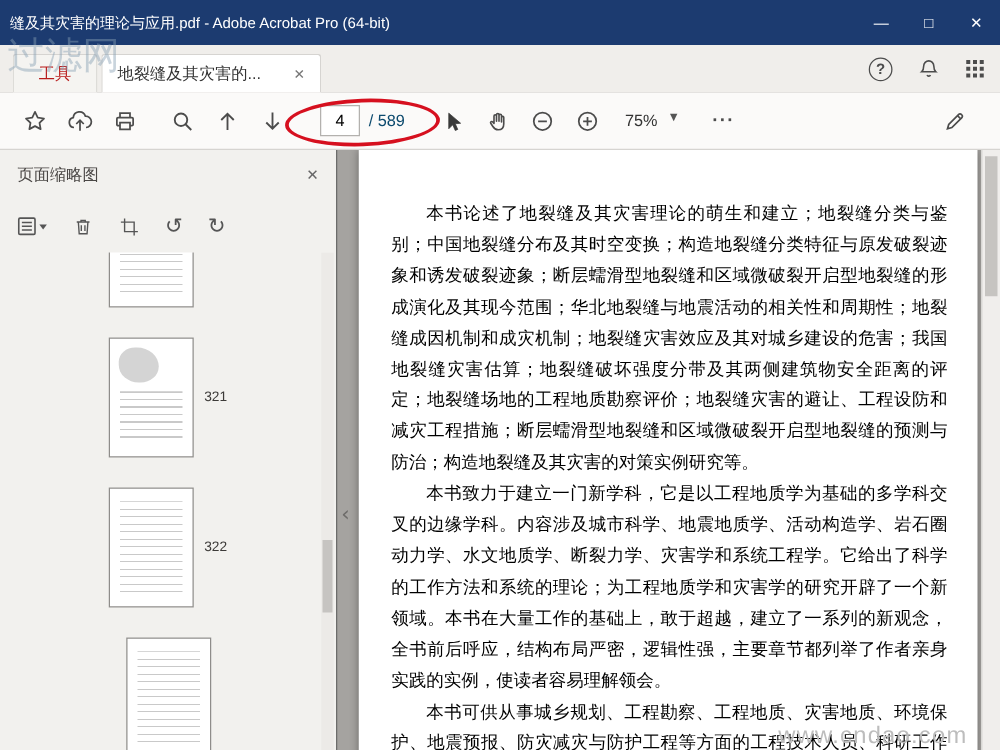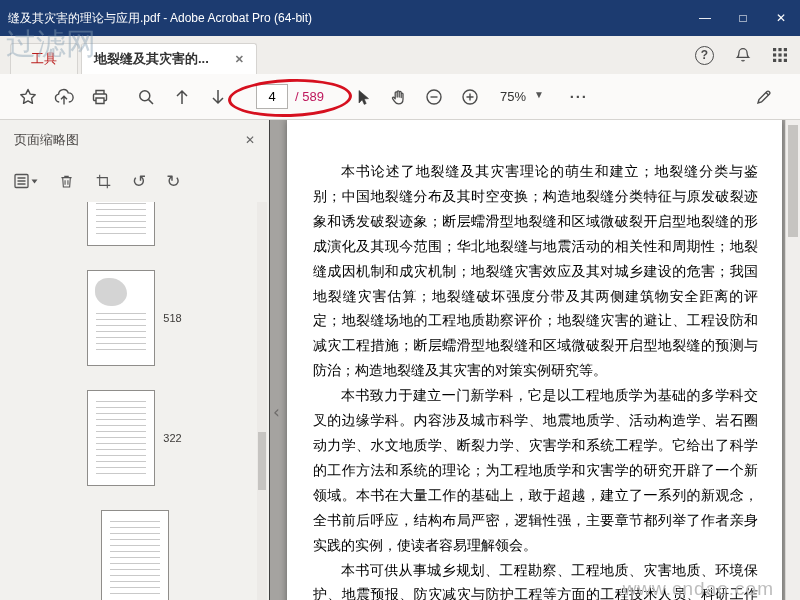--- a/index.html
+++ b/index.html
@@ -12,37 +12,37 @@
   .win-controls { display:flex; height:100%; }
   .win-btn { width:38px; display:flex; align-items:center; justify-content:center; font-size:12px; color:#fff; }
 
   
   .tabbar { height:38px; background:#f0eeeb; display:flex; align-items:flex-end; position:relative; }
   .tools-tab { height:31px; margin-left:10px; padding:0 20px; display:flex; align-items:center;
                font-size:13px; color:#b91c1c; background:#f5f4f1; border:1px solid #d6d4d1; border-bottom:none;
                border-radius:3px 3px 0 0; }
   .doc-tab { height:31px; margin-left:3px; padding:0 12px; display:flex; align-items:center; gap:26px;
              font-size:13px; color:#333; background:#fff; border:1px solid #d6d4d1; border-bottom:none;
-             border-radius:3px 3px 0 0;font-weight:bold; }
+             border-radius:3px 3px 0 0; }
   .tab-close { font-size:11px; color:#777; }
   .tabbar-right { position:absolute; right:12px; top:0; height:38px; display:flex; align-items:center; gap:20px; }
   .help-circle { width:19px; height:19px; border:1.5px solid #4c4c4c; border-radius:50%;
                  display:flex; align-items:center; justify-content:center; font-size:12px; font-weight:bold; color:#4c4c4c; }
   .watermark-top { position:absolute; left:6px; top:-12px; font-size:30px; color:rgba(135,160,180,0.45);
                    font-family:"Liberation Serif", serif; pointer-events:none; z-index:40; }
 
   
   .toolbar { height:46px; background:#fbfaf9; border-bottom:1px solid #d6d4d1; display:flex; align-items:center;
              padding:0 10px; position:relative; }
   .tb-btn { width:36px; height:34px; display:flex; align-items:center; justify-content:center; }
   .tb-gap { width:10px; }
   .pagebox { position:relative; display:flex; align-items:center; margin:0 14px; padding:0 6px; }
   .page-input { width:32px; height:25px; border:1px solid #b3b1ae; background:#fff; text-align:center;
                 font-size:13px; font-family:"Liberation Sans", sans-serif; }
-  .page-total { font-size:13px; color:#be185d; margin-left:7px; white-space:nowrap; }
+  .page-total { font-size:13px; color:#0c4a6e; margin-left:7px; white-space:nowrap; }
   .red-ellipse { position:absolute; left:-22px; top:-5px; width:calc(100% + 44px); height:38px;
                  border:3px solid #d6101f; border-radius:50%; transform:rotate(-2deg); pointer-events:none; z-index:30; }
   .zoom { display:flex; gap:8px; font-size:13px; color:#333; margin:0 12px; }
   .zoom .caret { font-size:10px; color:#555; }
   .ellipsis-btn { font-size:15px; font-weight:bold; color:#4c4c4c; letter-spacing:1px; margin:0 14px; }
   .pen-right { margin-left:auto; margin-right:8px; }
 
   
   .content { display:flex; height:488px; }
 
@@ -237,21 +237,21 @@
             <div class="thumb-page">
                 <div class="thumb-lines"></div>
               </div>
             <div class="thumb-num">320</div>
           </div>
           <div class="thumb-item">
             <div class="thumb-page">
               <div class="thumb-map"></div>
               <div class="thumb-lines" style="top:42px"></div>
             </div>
-            <div class="thumb-num">518</div>
+            <div class="thumb-num">321</div>
           </div>
           <div class="thumb-item">
             <div class="thumb-page">
                 <div class="thumb-lines"></div>
               </div>
             <div class="thumb-num">322</div>
           </div>
           <div class="thumb-item">
             <div class="thumb-page">
                 <div class="thumb-lines"></div>

